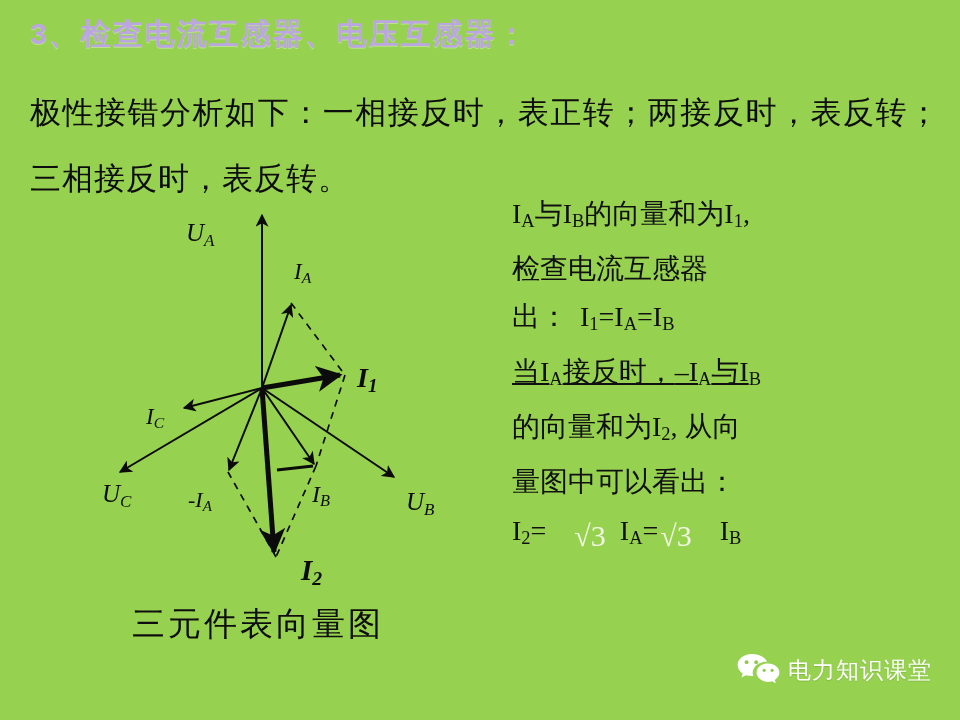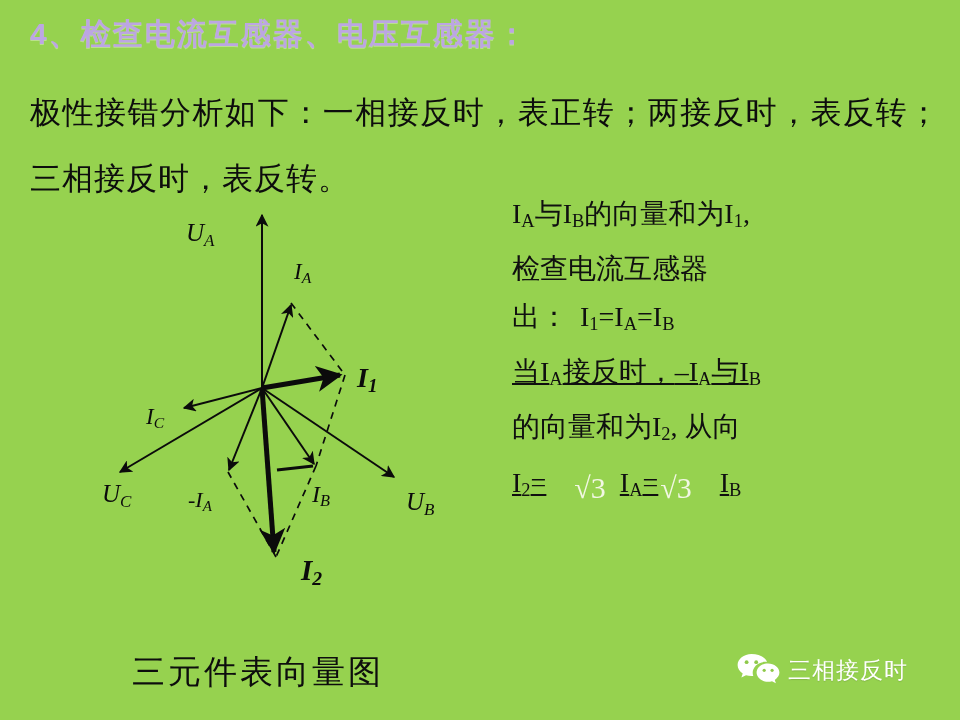--- a/index.html
+++ b/index.html
@@ -43,21 +43,20 @@
     line-height:44px;
     color:#101010;
     text-align:left;
   }
   #rightcol p{margin:0 0 4px 0;}
   .sub{font-size:.66em;vertical-align:-0.22em;letter-spacing:0;}
   .formula{
     margin-top:6px;
     font-size:28px;
     white-space:nowrap;
-    text-decoration:underline;
   }
   .radical{
     color:#F2F7E4;
     font-size:30px;
     display:inline-block;
     position:relative;
     top:6px;
     padding:0 2px;
   }
   .sp{display:inline-block;width:26px;}
@@ -76,42 +75,41 @@
   }
   .vlabel tspan.s{font-size:.68em;}
 
   
   #caption{
     position:absolute;left:132px;top:602px;
     font-family:"Liberation Serif","DejaVu Serif",serif;
     font-size:33px;
     letter-spacing:3px;
     color:#0d0d0d;
-    margin-top:48px;
   }
 
   
   #watermark{
     position:absolute;left:736px;top:652px;
     display:flex;align-items:center;gap:8px;
   }
   #wm-text{
     font-family:"Liberation Sans","DejaVu Sans",sans-serif;
     font-size:23px;
     color:#ffffff;
     letter-spacing:1px;
     text-shadow:0 1px 1px rgba(0,0,0,.12);
   }
 </style>
 </head>
 <body>
 
 <div id="page">
 
-  <div id="title">4、检查电流互感器、电压互感器：</div>
+  <div id="title">3、检查电流互感器、电压互感器：</div>
 
   <div id="intro">极性接错分析如下：一相接反时，表正转；两接反时，表反转；三相接反时，表反转。</div>
 
   <div id="diagram">
     <svg width="460" height="410" viewBox="60 185 460 410" xmlns="http://www.w3.org/2000/svg">
       <defs>
         <marker id="ah" viewBox="0 0 10 10" refX="9" refY="5" markerWidth="6.5" markerHeight="6.5" orient="auto-start-reverse">
           <path d="M 0 0 L 10 5 L 0 10 L 2.6 5 z" fill="#0b0b0b"></path>
         </marker>
         <marker id="ahT" viewBox="0 0 10 10" refX="9" refY="5" markerWidth="5.2" markerHeight="5.2" orient="auto-start-reverse">
@@ -166,34 +164,35 @@
     <p><span>I</span><span class="sub">A</span><span>与I</span><span class="sub">B</span><span>的向量和为I</span><span class="sub">1</span><span>,</span></p>
 
     <p>检查电流互感器</p>
 
     <p><span>出：</span><span class="sp-sm"></span><span>I</span><span class="sub">1</span><span>=I</span><span class="sub">A</span><span>=I</span><span class="sub">B</span></p>
 
     <p style="margin-top:0;text-decoration:underline;"><span>当I</span><span class="sub">A</span><span>接反时，</span><span>–I</span><span class="sub">A</span><span>与I</span><span class="sub">B</span></p>
 
     <p><span>的向量和为I</span><span class="sub">2</span><span>, 从向</span></p>
 
+    <p>量图中可以看出：</p>
 
     <p class="formula"><span>I</span><span class="sub">2</span><span>=</span><span class="sp"></span><span class="radical">√3</span><span class="sp-sm"></span><span>I</span><span class="sub">A</span><span>=</span><span class="radical">√3</span><span class="sp"></span><span>I</span><span class="sub">B</span></p>
 
   </div>
 
   <div id="watermark">
     <span>
       <svg width="44" height="32" viewBox="0 0 44 32" xmlns="http://www.w3.org/2000/svg">
         <g fill="#ffffff">
           <path d="M15.5 2C7.8 2 1.6 7 1.6 13.1c0 3.4 2 6.5 5.1 8.5l-1.3 4 4.6-2.4c1.7.5 3.6.8 5.5.8 .6 0 1.2 0 1.8-.1-.4-1-.6-2.1-.6-3.2 0-6 5.8-10.9 13-10.9 .5 0 1 0 1.4.1C29.7 5.6 23.3 2 15.5 2z"></path>
           <circle cx="10.6" cy="10.2" r="1.9" fill="#8FC94A"></circle>
           <circle cx="20.2" cy="10.2" r="1.9" fill="#8FC94A"></circle>
           <path d="M43.4 20.6c0-5.1-5.1-9.2-11.4-9.2s-11.4 4.1-11.4 9.2c0 5.1 5.1 9.2 11.4 9.2 1.4 0 2.8-.2 4-.6l3.9 2-1.1-3.3c2.8-1.7 4.6-4.4 4.6-7.3z"></path>
           <circle cx="28.2" cy="18.3" r="1.6" fill="#8FC94A"></circle>
           <circle cx="36.1" cy="18.3" r="1.6" fill="#8FC94A"></circle>
         </g>
       </svg>
     </span>
-    <span id="wm-text">三相接反时</span>
+    <span id="wm-text">电力知识课堂</span>
   </div>
 
 </div>
 
 </body></html>

